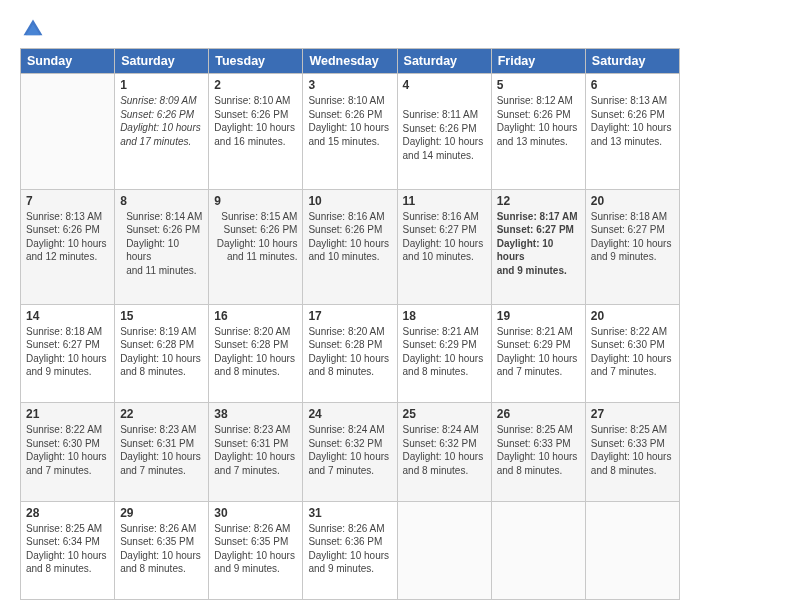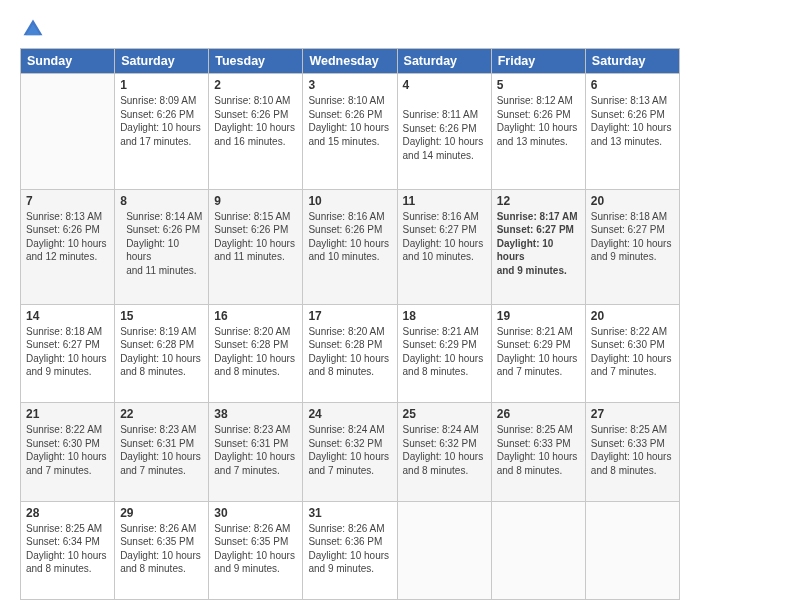--- a/index.html
+++ b/index.html
@@ -136,21 +136,21 @@
           <th>Saturday</th>
           <th>Friday</th>
           <th>Saturday</th>
         </tr>
     </thead>
     <tbody id="calendar-body">
     <tr>
           <td class="empty"></td>
           <td>
             <span class="day-number">1</span>
-            <div class="day-info" style="white-space: pre-line;">Sunrise: 8:09 AM
+            <div class="day-info" style="white-space: pre-line; font-style: italic;">Sunrise: 8:09 AM
 Sunset: 6:26 PM
 Daylight: 10 hours
 and 17 minutes.</div>
           </td>
           <td>
             <span class="day-number">2</span>
             <div class="day-info" style="white-space: pre-line;">Sunrise: 8:10 AM
 Sunset: 6:26 PM
 Daylight: 10 hours
 and 16 minutes.</div>
@@ -194,21 +194,21 @@
           </td>
           <td>
             <span class="day-number">8</span>
             <div class="day-info" style="white-space: pre-line; margin-left: 6px;">Sunrise: 8:14 AM
 Sunset: 6:26 PM
 Daylight: 10 hours
 and 11 minutes.</div>
           </td>
           <td>
             <span class="day-number">9</span>
-            <div class="day-info" style="white-space: pre-line;">Sunrise: 8:15 AM
+            <div class="day-info" style="white-space: pre-line; text-align: right;">Sunrise: 8:15 AM
 Sunset: 6:26 PM
 Daylight: 10 hours
 and 11 minutes.</div>
           </td>
           <td>
             <span class="day-number">10</span>
             <div class="day-info" style="white-space: pre-line;">Sunrise: 8:16 AM
 Sunset: 6:26 PM
 Daylight: 10 hours
 and 10 minutes.</div>

